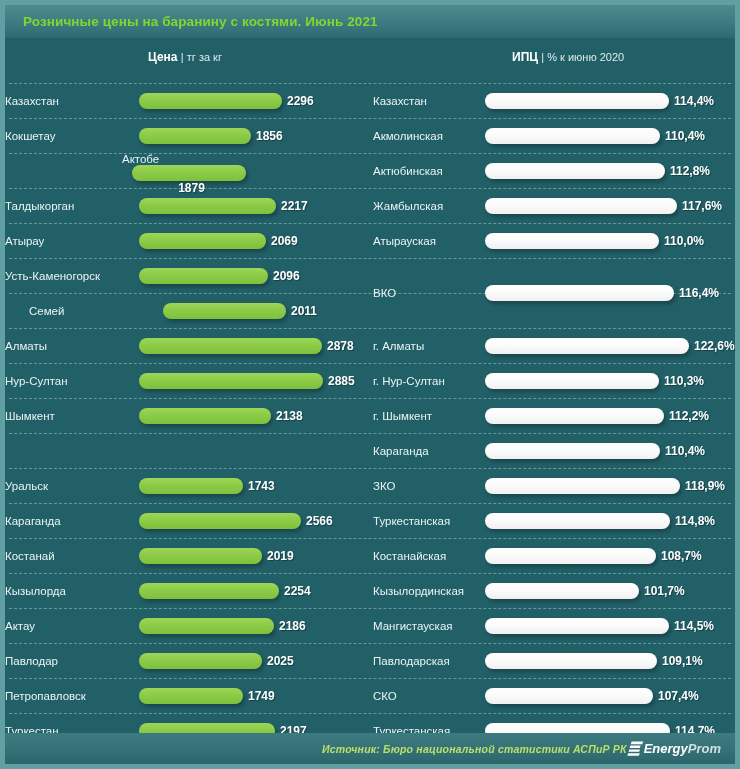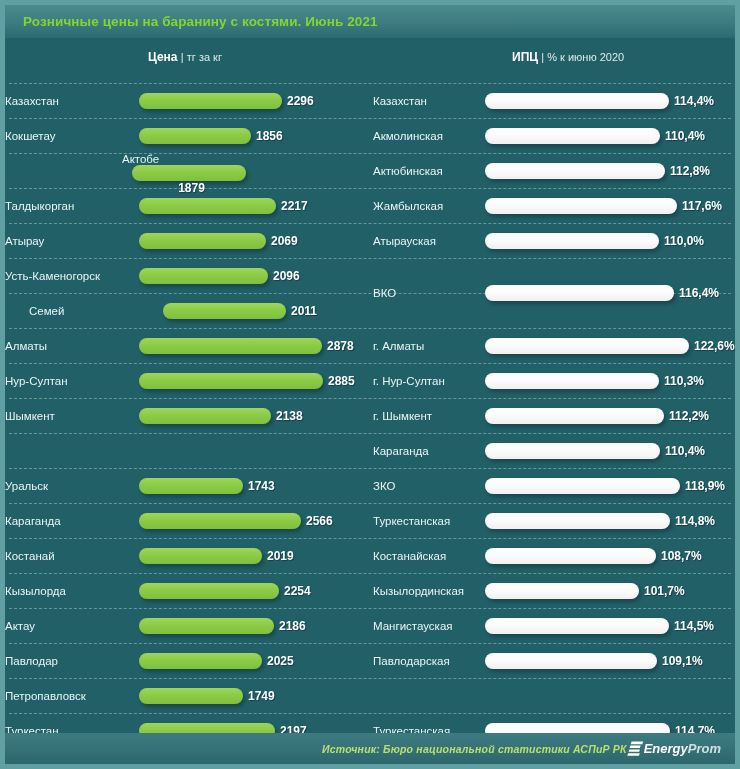--- a/index.html
+++ b/index.html
@@ -308,20 +308,25 @@
         <div class="row" style="top: 530px; height: 35px;">
           <div class="lbl">Мангистауская</div>
           <div class="bar white" style="width: 184px;"></div>
           <div class="val">114,5%</div>
         </div>
         <div class="row" style="top: 565px; height: 35px;">
           <div class="lbl">Павлодарская</div>
           <div class="bar white" style="width: 172px;"></div>
           <div class="val">109,1%</div>
         </div>
+        <div class="row" style="top: 600px; height: 35px;">
+          <div class="lbl">СКО</div>
+          <div class="bar white" style="width: 168px;"></div>
+          <div class="val">107,4%</div>
+        </div>
         <div class="row" style="top: 635px; height: 35px;">
           <div class="lbl">Туркестанская</div>
           <div class="bar white" style="width: 185px;"></div>
           <div class="val">114,7%</div>
         </div>
       </div>
   </div>
 
   <div class="footer">
     <div class="source">Источник: Бюро национальной  статистики АСПиР РК</div>

